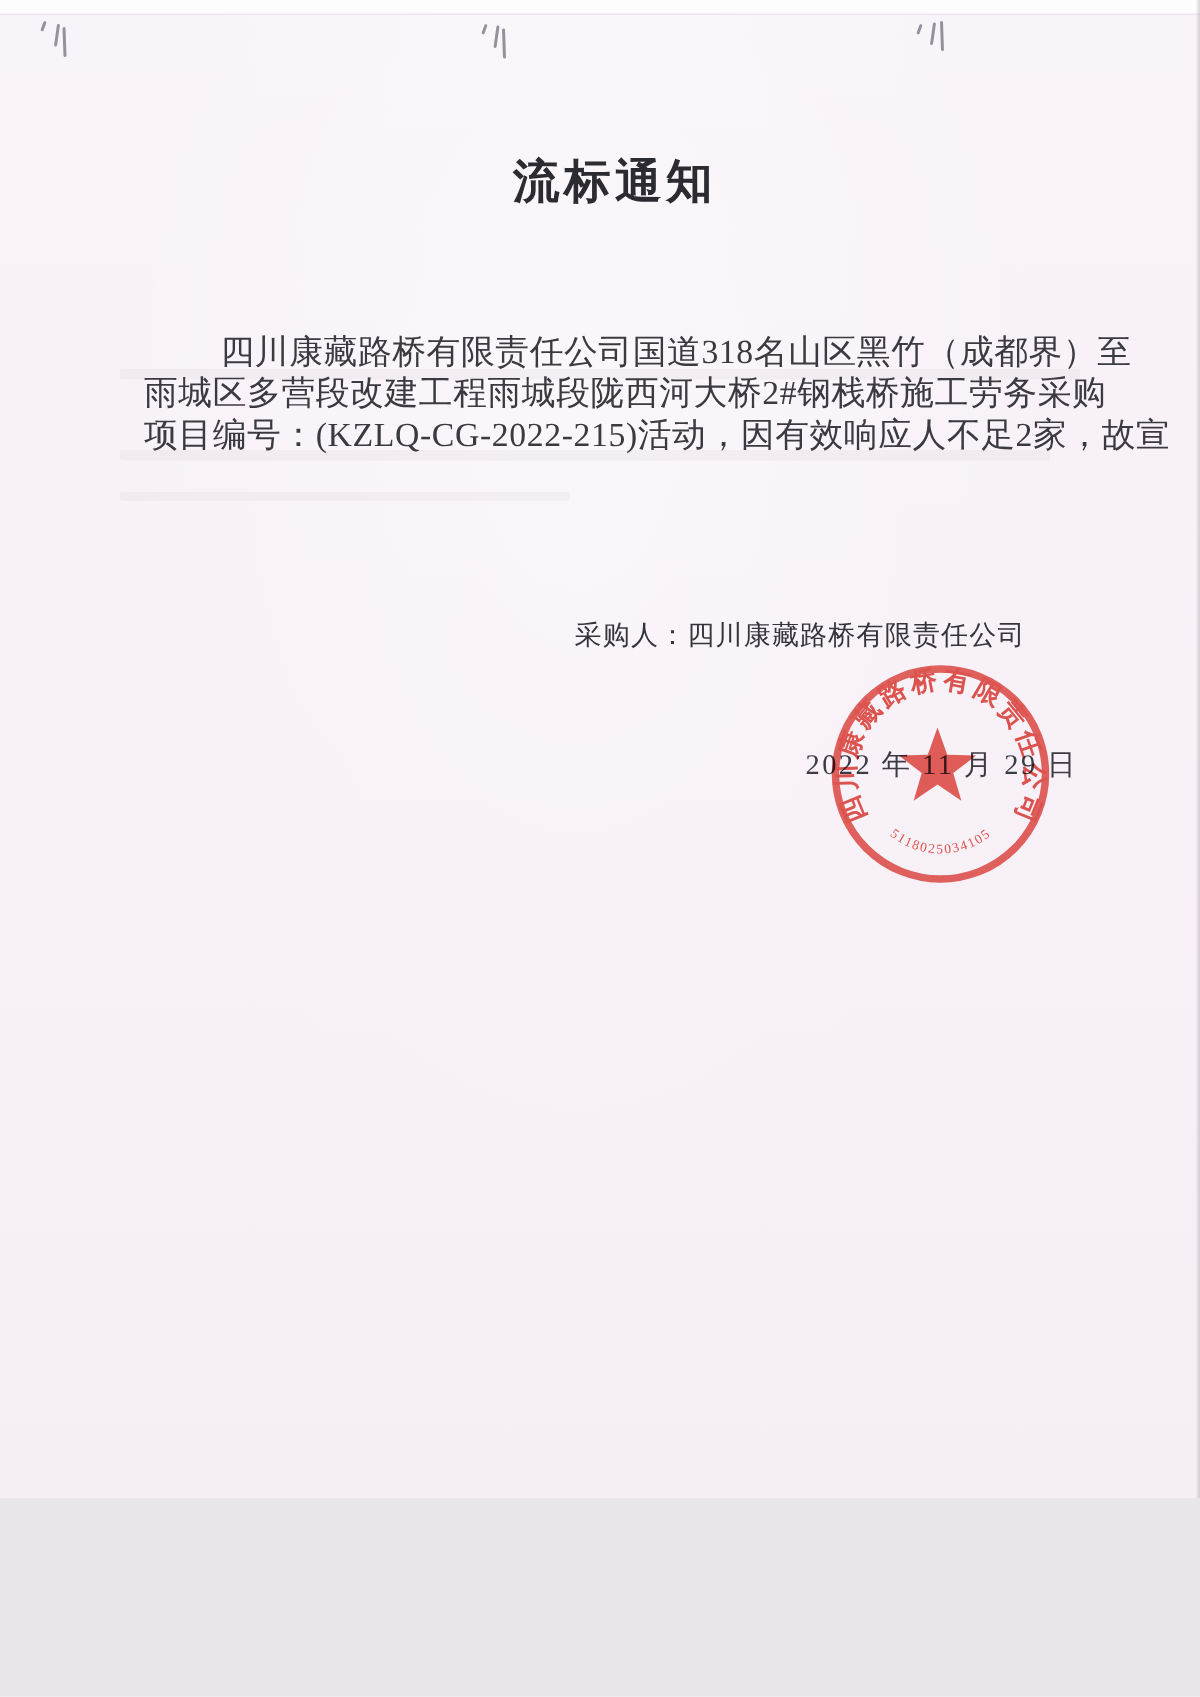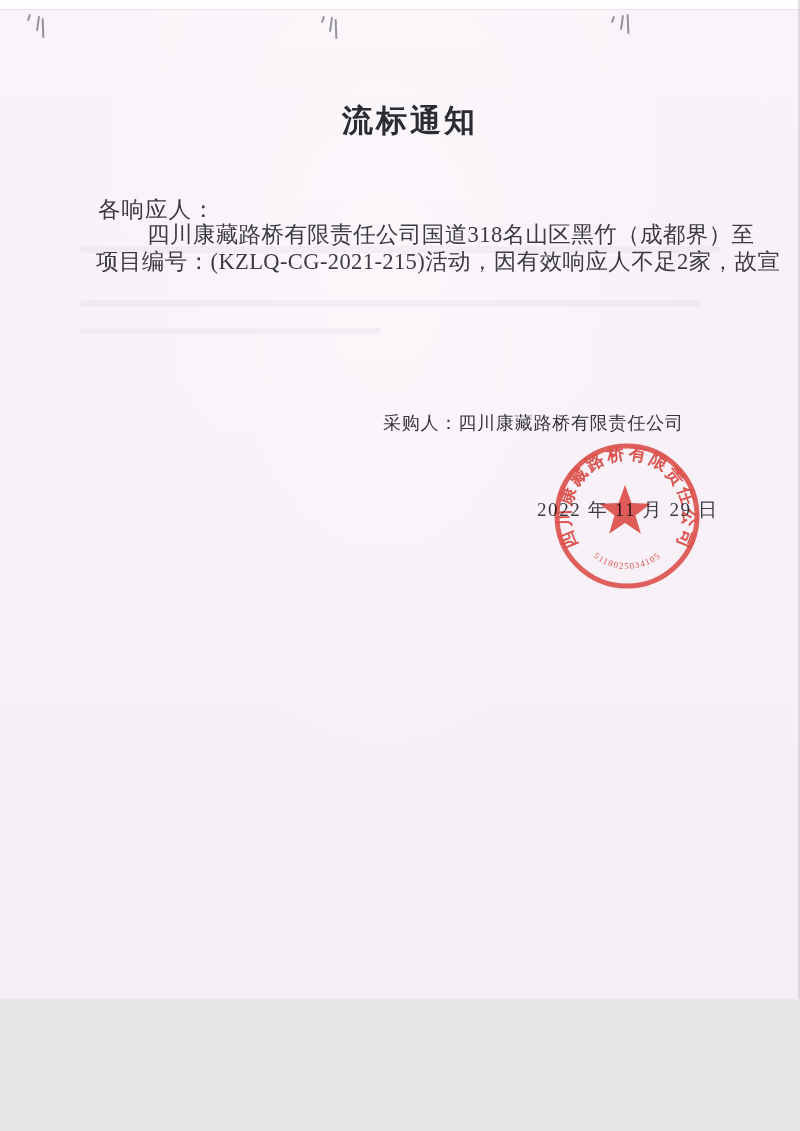--- a/index.html
+++ b/index.html
@@ -93,25 +93,25 @@
     <span class="m-s1" style="left:9px;top:3px;"></span>
     <span class="m-s2" style="left:15px;top:2px;"></span>
   </div>
 
   <div class="streak" style="left:80px;top:246px;width:640px;height:7px;"></div>
   <div class="streak" style="left:80px;top:300px;width:620px;height:7px;"></div>
   <div class="streak" style="left:80px;top:328px;width:300px;height:6px;"></div>
 
   <div class="doc-title">流标通知</div>
 
-  <div class="salutation">各响应人：</div>
 
   <div class="body-block">
     <div class="body-line indent">四川康藏路桥有限责任公司国道318名山区黑竹（成都界）至</div>
-    <div class="body-line">项目编号：(KZLQ-CG-2021-215)活动，因有效响应人不足2家，故宣</div>
+    <div class="body-line">雨城区多营段改建工程雨城段陇西河大桥2#钢栈桥施工劳务采购</div>
+    <div class="body-line">项目编号：(KZLQ-CG-2022-215)活动，因有效响应人不足2家，故宣</div>
   </div>
 
   <div class="purchaser-line">采购人：四川康藏路桥有限责任公司</div>
 
   <div class="date-line">2022 年 11 月 29 日</div>
 
   <svg class="stamp" viewBox="0 0 150 150">
     <circle cx="75" cy="75" r="70" fill="none" stroke="#e04038" stroke-width="5" opacity="0.92"></circle>
     <polygon points="73,44 79.5,62.1 98.7,62.7 83.5,74.4 88.9,92.8 73,82 57.1,92.8 62.5,74.4 47.3,62.7 66.5,62.1" fill="#e04038" opacity="0.95"></polygon>
     <defs>

